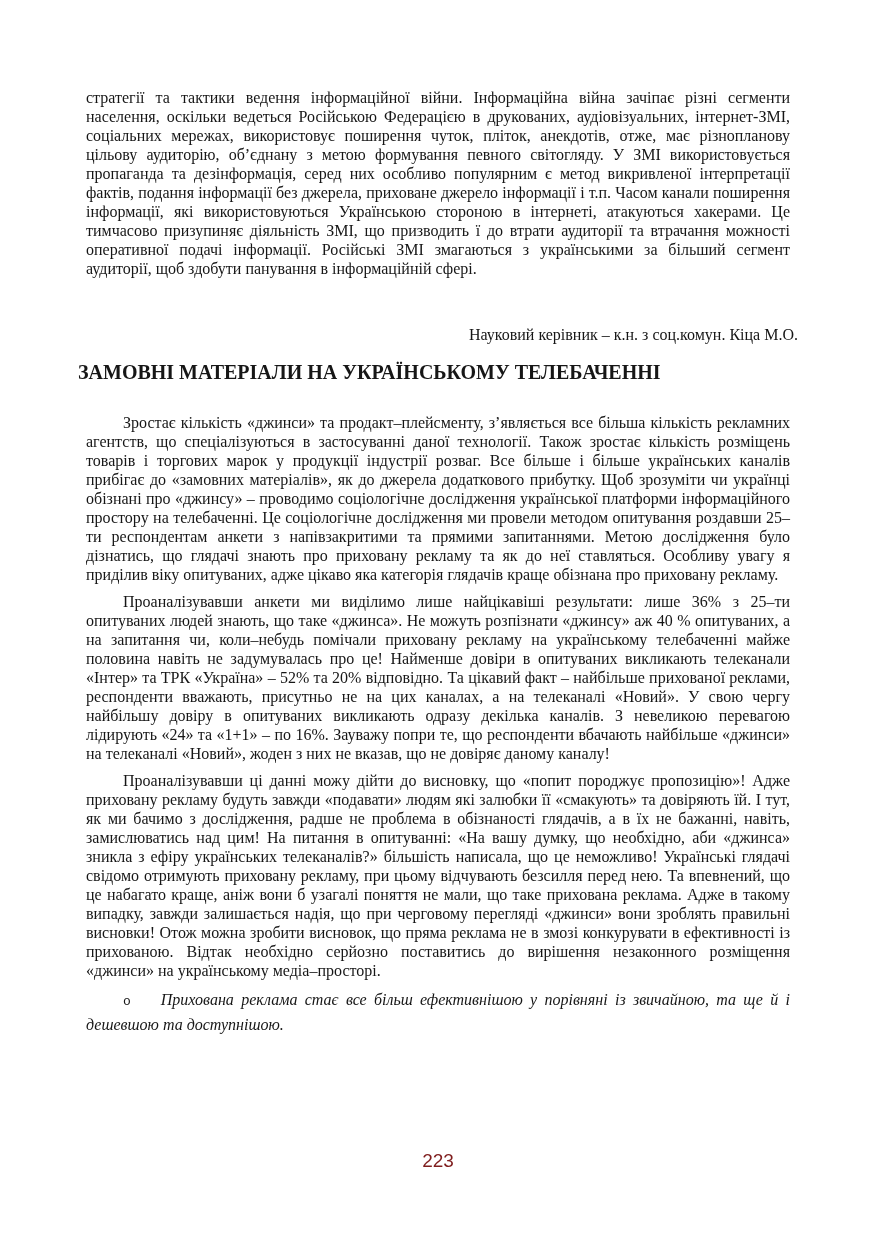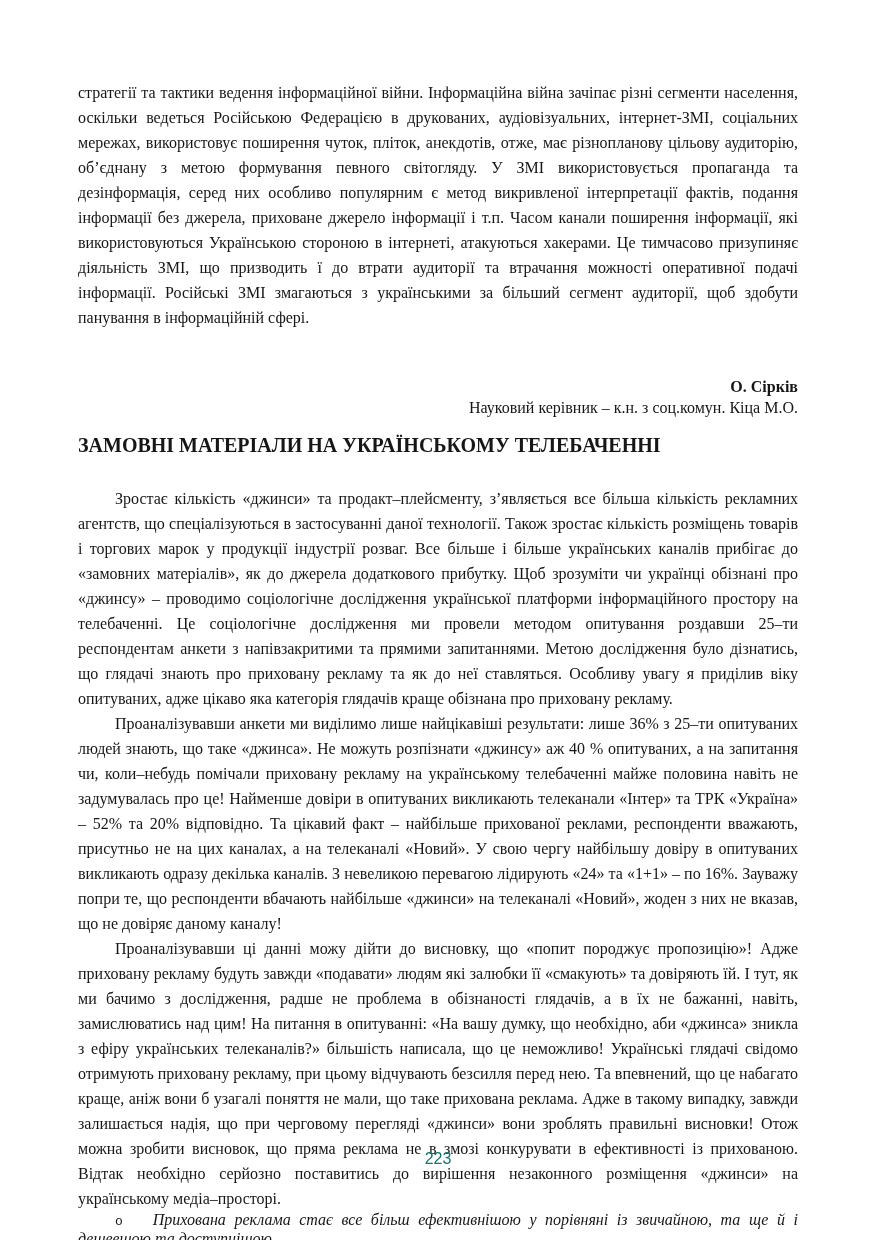--- a/index.html
+++ b/index.html
@@ -16,76 +16,75 @@
     color: #161616;
     overflow: hidden;
   }
   .content {
     position: absolute;
     left: 78px;
     top: 80px;
     width: 720px;
   }
   .body-par {
-    margin: 0;
+    margin: 8px;
     font-size: 16px;
-    line-height: 25px;
+    line-height: 19px;
     text-align: justify;
   }
   .indent { text-indent: 37px; }
   .byline {
     margin-top: 46px;
     font-size: 16px;
     line-height: 21px;
     text-align: right;
   }
   .author { font-weight: bold; }
   .supervisor { }
   .article-title {
     margin: 15px 0 29px 0;
     font-size: 20px;
     line-height: 24px;
     font-weight: bold;
     text-align: left;
   }
   .bullet-par {
-    margin: 0;
+    margin: 8px;
     font-size: 16px;
-    line-height: 17px;
+    line-height: 23px;
     text-align: justify;
     text-indent: 37px;
   }
   .bullet-marker {
     font-style: normal;
     font-family: "Liberation Mono", "DejaVu Sans Mono", monospace;
     font-size: 13px;
     margin-right: 30px;
   }
   .bullet-text { font-style: italic; }
   .page-number {
     position: absolute;
     left: 0;
     top: 1150px;
     width: 100%;
     text-align: center;
     font-family: "Liberation Sans", "DejaVu Sans", sans-serif;
-    font-size: 16px;
-    color: #0f766e;
+    font-size: 19px;
+    color: #7f1d1d;
   }
 </style>
 </head>
 <body>
 
 <div class="page">
   <div class="content">
 
     <p class="body-par">стратегії та тактики ведення інформаційної війни. Інформаційна війна зачіпає різні сегменти населення, оскільки ведеться Російською Федерацією в друкованих, аудіовізуальних, інтернет-ЗМІ, соціальних мережах, використовує поширення чуток, пліток, анекдотів, отже, має різнопланову цільову аудиторію, об’єднану з метою формування певного світогляду. У ЗМІ використовується пропаганда та дезінформація, серед них особливо популярним є метод викривленої інтерпретації фактів, подання інформації без джерела, приховане джерело інформації і т.п. Часом канали поширення інформації, які використовуються Українською стороною в інтернеті, атакуються хакерами. Це тимчасово призупиняє діяльність ЗМІ, що призводить ї до втрати аудиторії та втрачання можності оперативної подачі інформації. Російські ЗМІ змагаються з українськими за більший сегмент аудиторії, щоб здобути панування в інформаційній сфері.</p>
 
     <div class="byline">
-      <div class="author">О. Сірків</div>
       <div class="supervisor">Науковий керівник – к.н. з соц.комун. Кіца М.О.</div>
     </div>
 
     <h1 class="article-title">ЗАМОВНІ МАТЕРІАЛИ НА УКРАЇНСЬКОМУ ТЕЛЕБАЧЕННІ</h1>
 
     <p class="body-par indent">Зростає кількість «джинси» та продакт–плейсменту, з’являється все більша кількість рекламних агентств, що спеціалізуються в застосуванні даної технології. Також зростає кількість розміщень товарів і торгових марок у продукції індустрії розваг. Все більше і більше українських каналів прибігає до «замовних матеріалів», як до джерела додаткового прибутку. Щоб зрозуміти чи українці обізнані про «джинсу» – проводимо соціологічне дослідження української платформи інформаційного простору на телебаченні. Це соціологічне дослідження ми провели методом опитування роздавши 25–ти респондентам анкети з напівзакритими та прямими запитаннями. Метою дослідження було дізнатись, що глядачі знають про приховану рекламу та як до неї ставляться. Особливу увагу я приділив віку опитуваних, адже цікаво яка категорія глядачів краще обізнана про приховану рекламу.</p>
 
     <p class="body-par indent">Проаналізувавши анкети ми виділимо лише найцікавіші результати: лише 36% з 25–ти опитуваних людей знають, що таке «джинса». Не можуть розпізнати «джинсу» аж 40 % опитуваних, а на запитання чи, коли–небудь помічали приховану рекламу на українському телебаченні майже половина навіть не задумувалась про це! Найменше довіри в опитуваних викликають телеканали «Інтер» та ТРК «Україна» – 52% та 20% відповідно. Та цікавий факт – найбільше прихованої реклами, респонденти вважають, присутньо не на цих каналах, а на телеканалі «Новий». У свою чергу найбільшу довіру в опитуваних викликають одразу декілька каналів. З невеликою перевагою лідирують «24» та «1+1» – по 16%. Зауважу попри те, що респонденти вбачають найбільше «джинси» на телеканалі «Новий», жоден з них не вказав, що не довіряє даному каналу!</p>
 
     <p class="body-par indent">Проаналізувавши ці данні можу дійти до висновку, що «попит породжує пропозицію»! Адже приховану рекламу будуть завжди «подавати» людям які залюбки її «смакують» та довіряють їй. І тут, як ми бачимо з дослідження, радше не проблема в обізнаності глядачів, а в їх не бажанні, навіть, замислюватись над цим! На питання в опитуванні: «На вашу думку, що необхідно, аби «джинса» зникла з ефіру українських телеканалів?» більшість написала, що це неможливо! Українські глядачі свідомо отримують приховану рекламу, при цьому відчувають безсилля перед нею. Та впевнений, що це набагато краще, аніж вони б узагалі поняття не мали, що таке прихована реклама. Адже в такому випадку, завжди залишається надія, що при черговому перегляді «джинси» вони зроблять правильні висновки! Отож можна зробити висновок, що пряма реклама не в змозі конкурувати в ефективності із прихованою. Відтак необхідно серйозно поставитись до вирішення незаконного розміщення «джинси» на українському медіа–просторі.</p>

